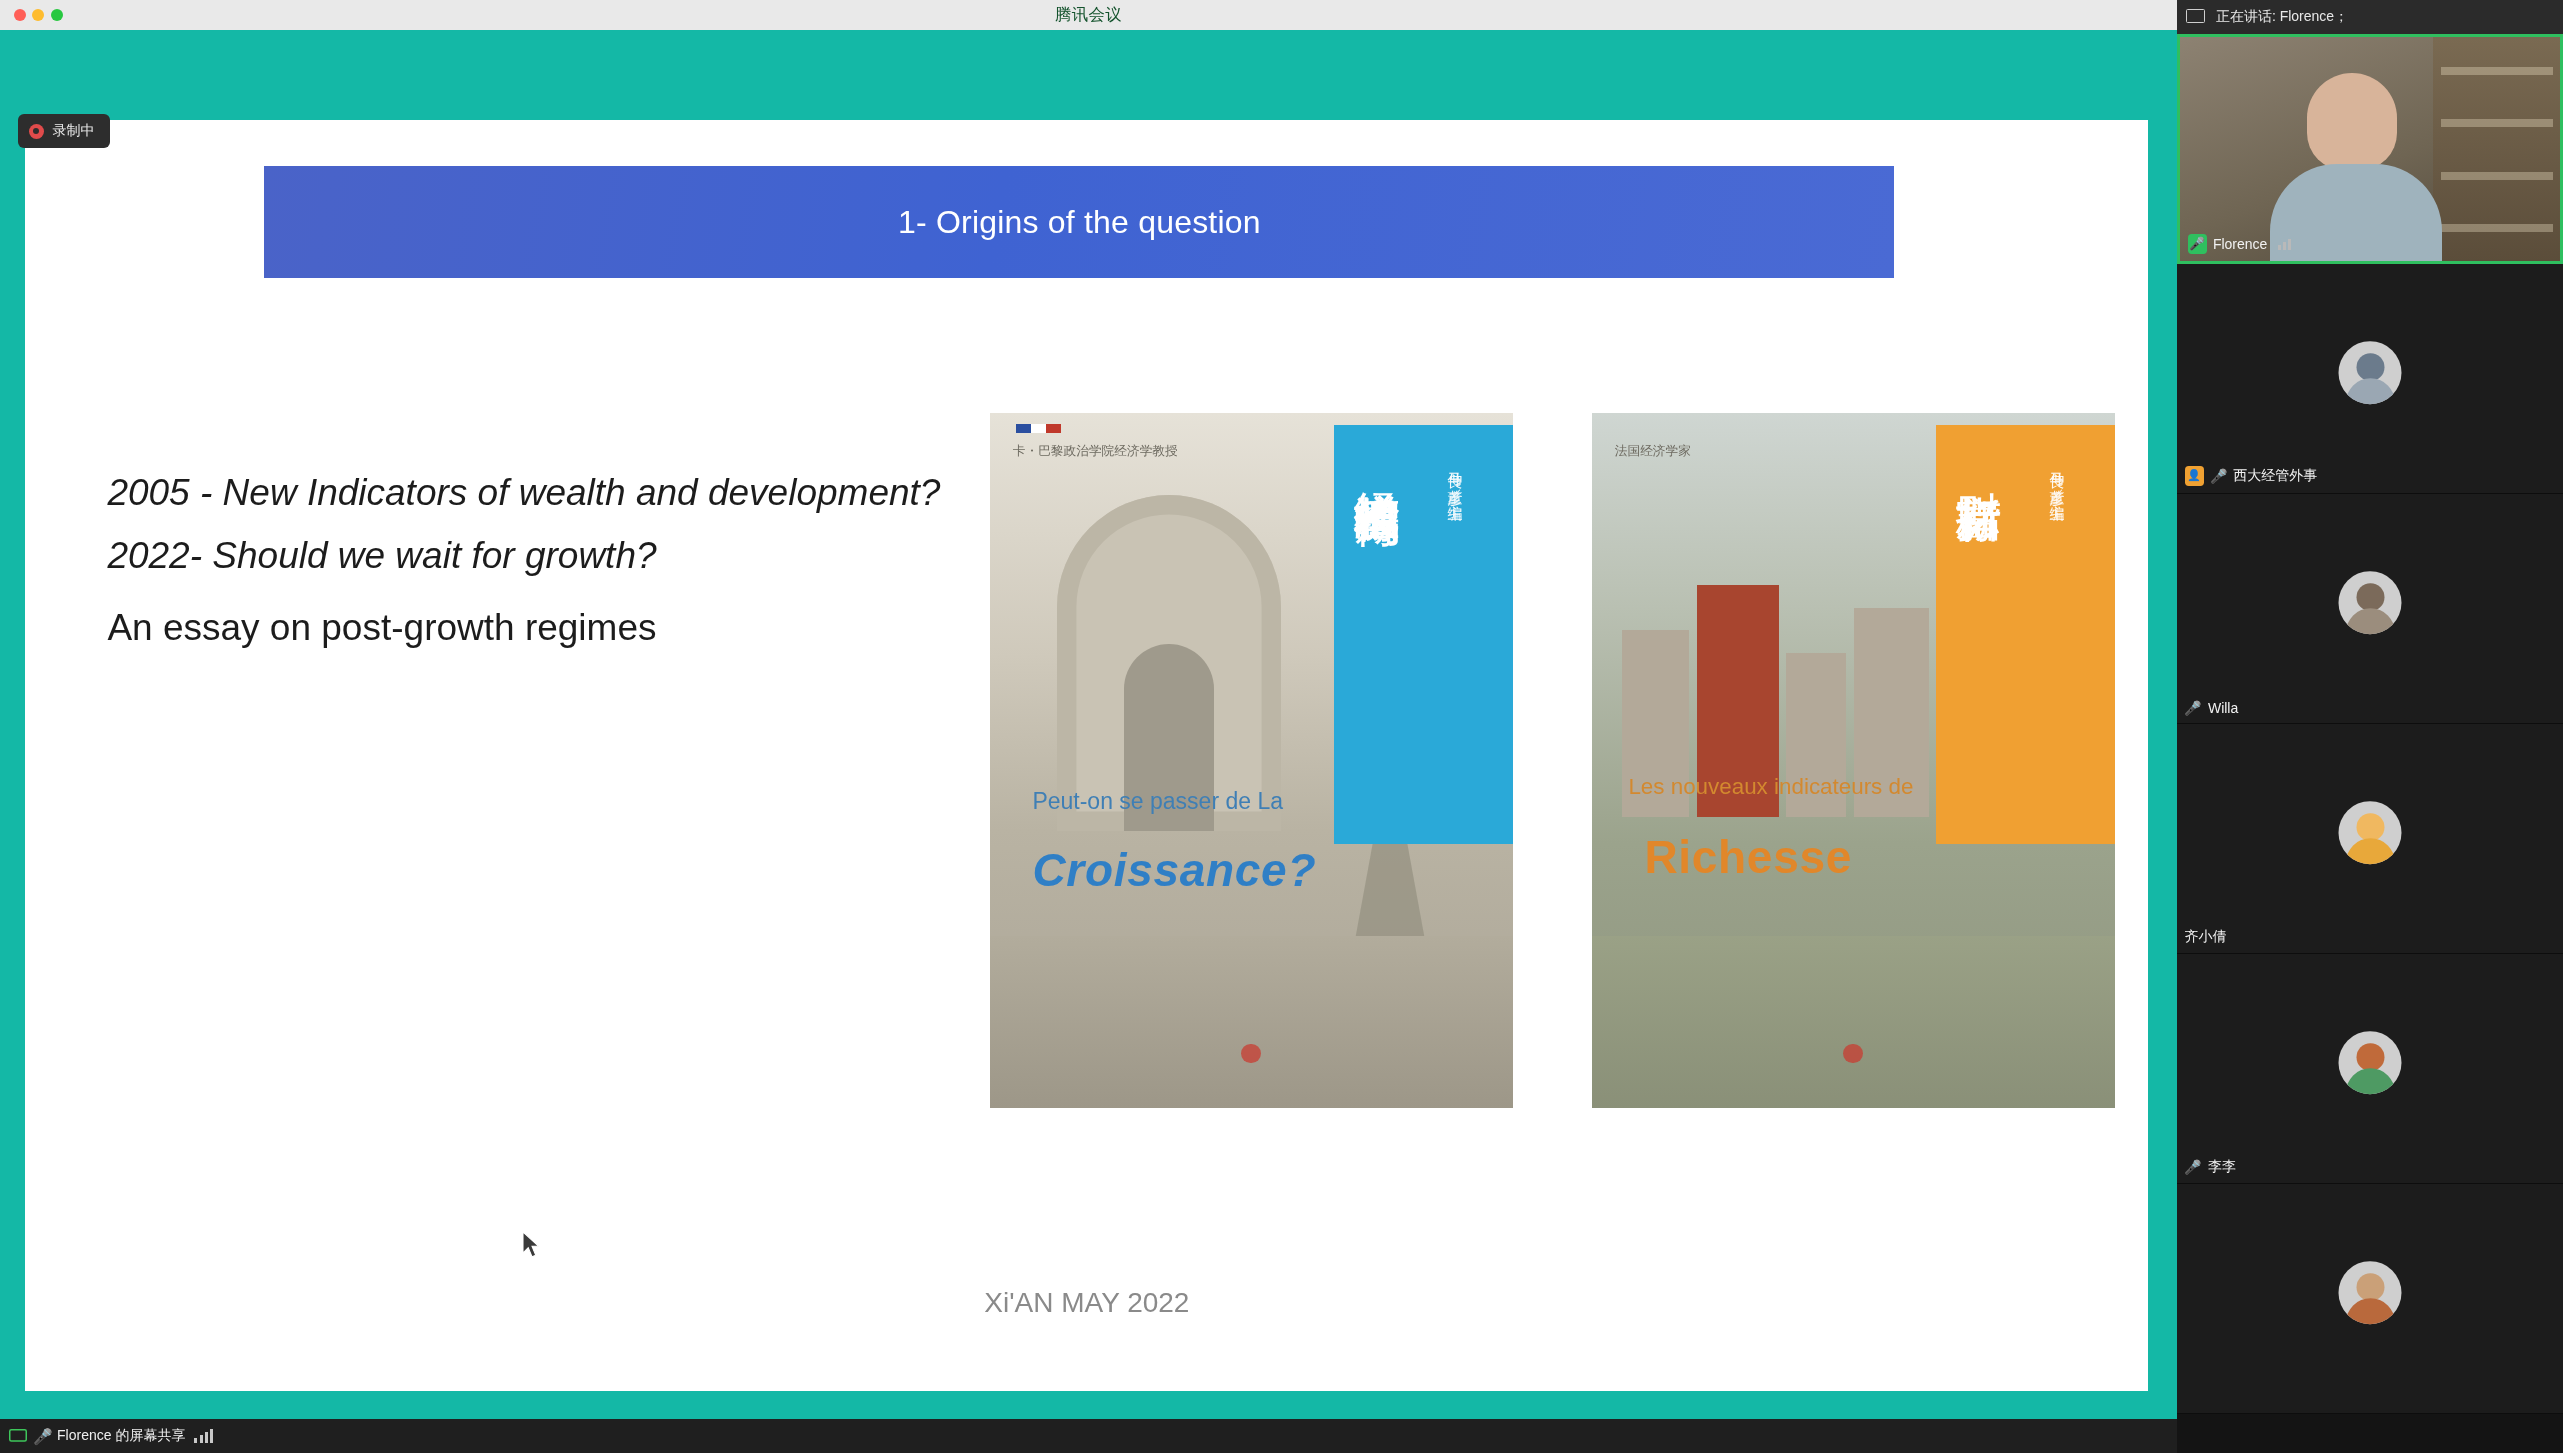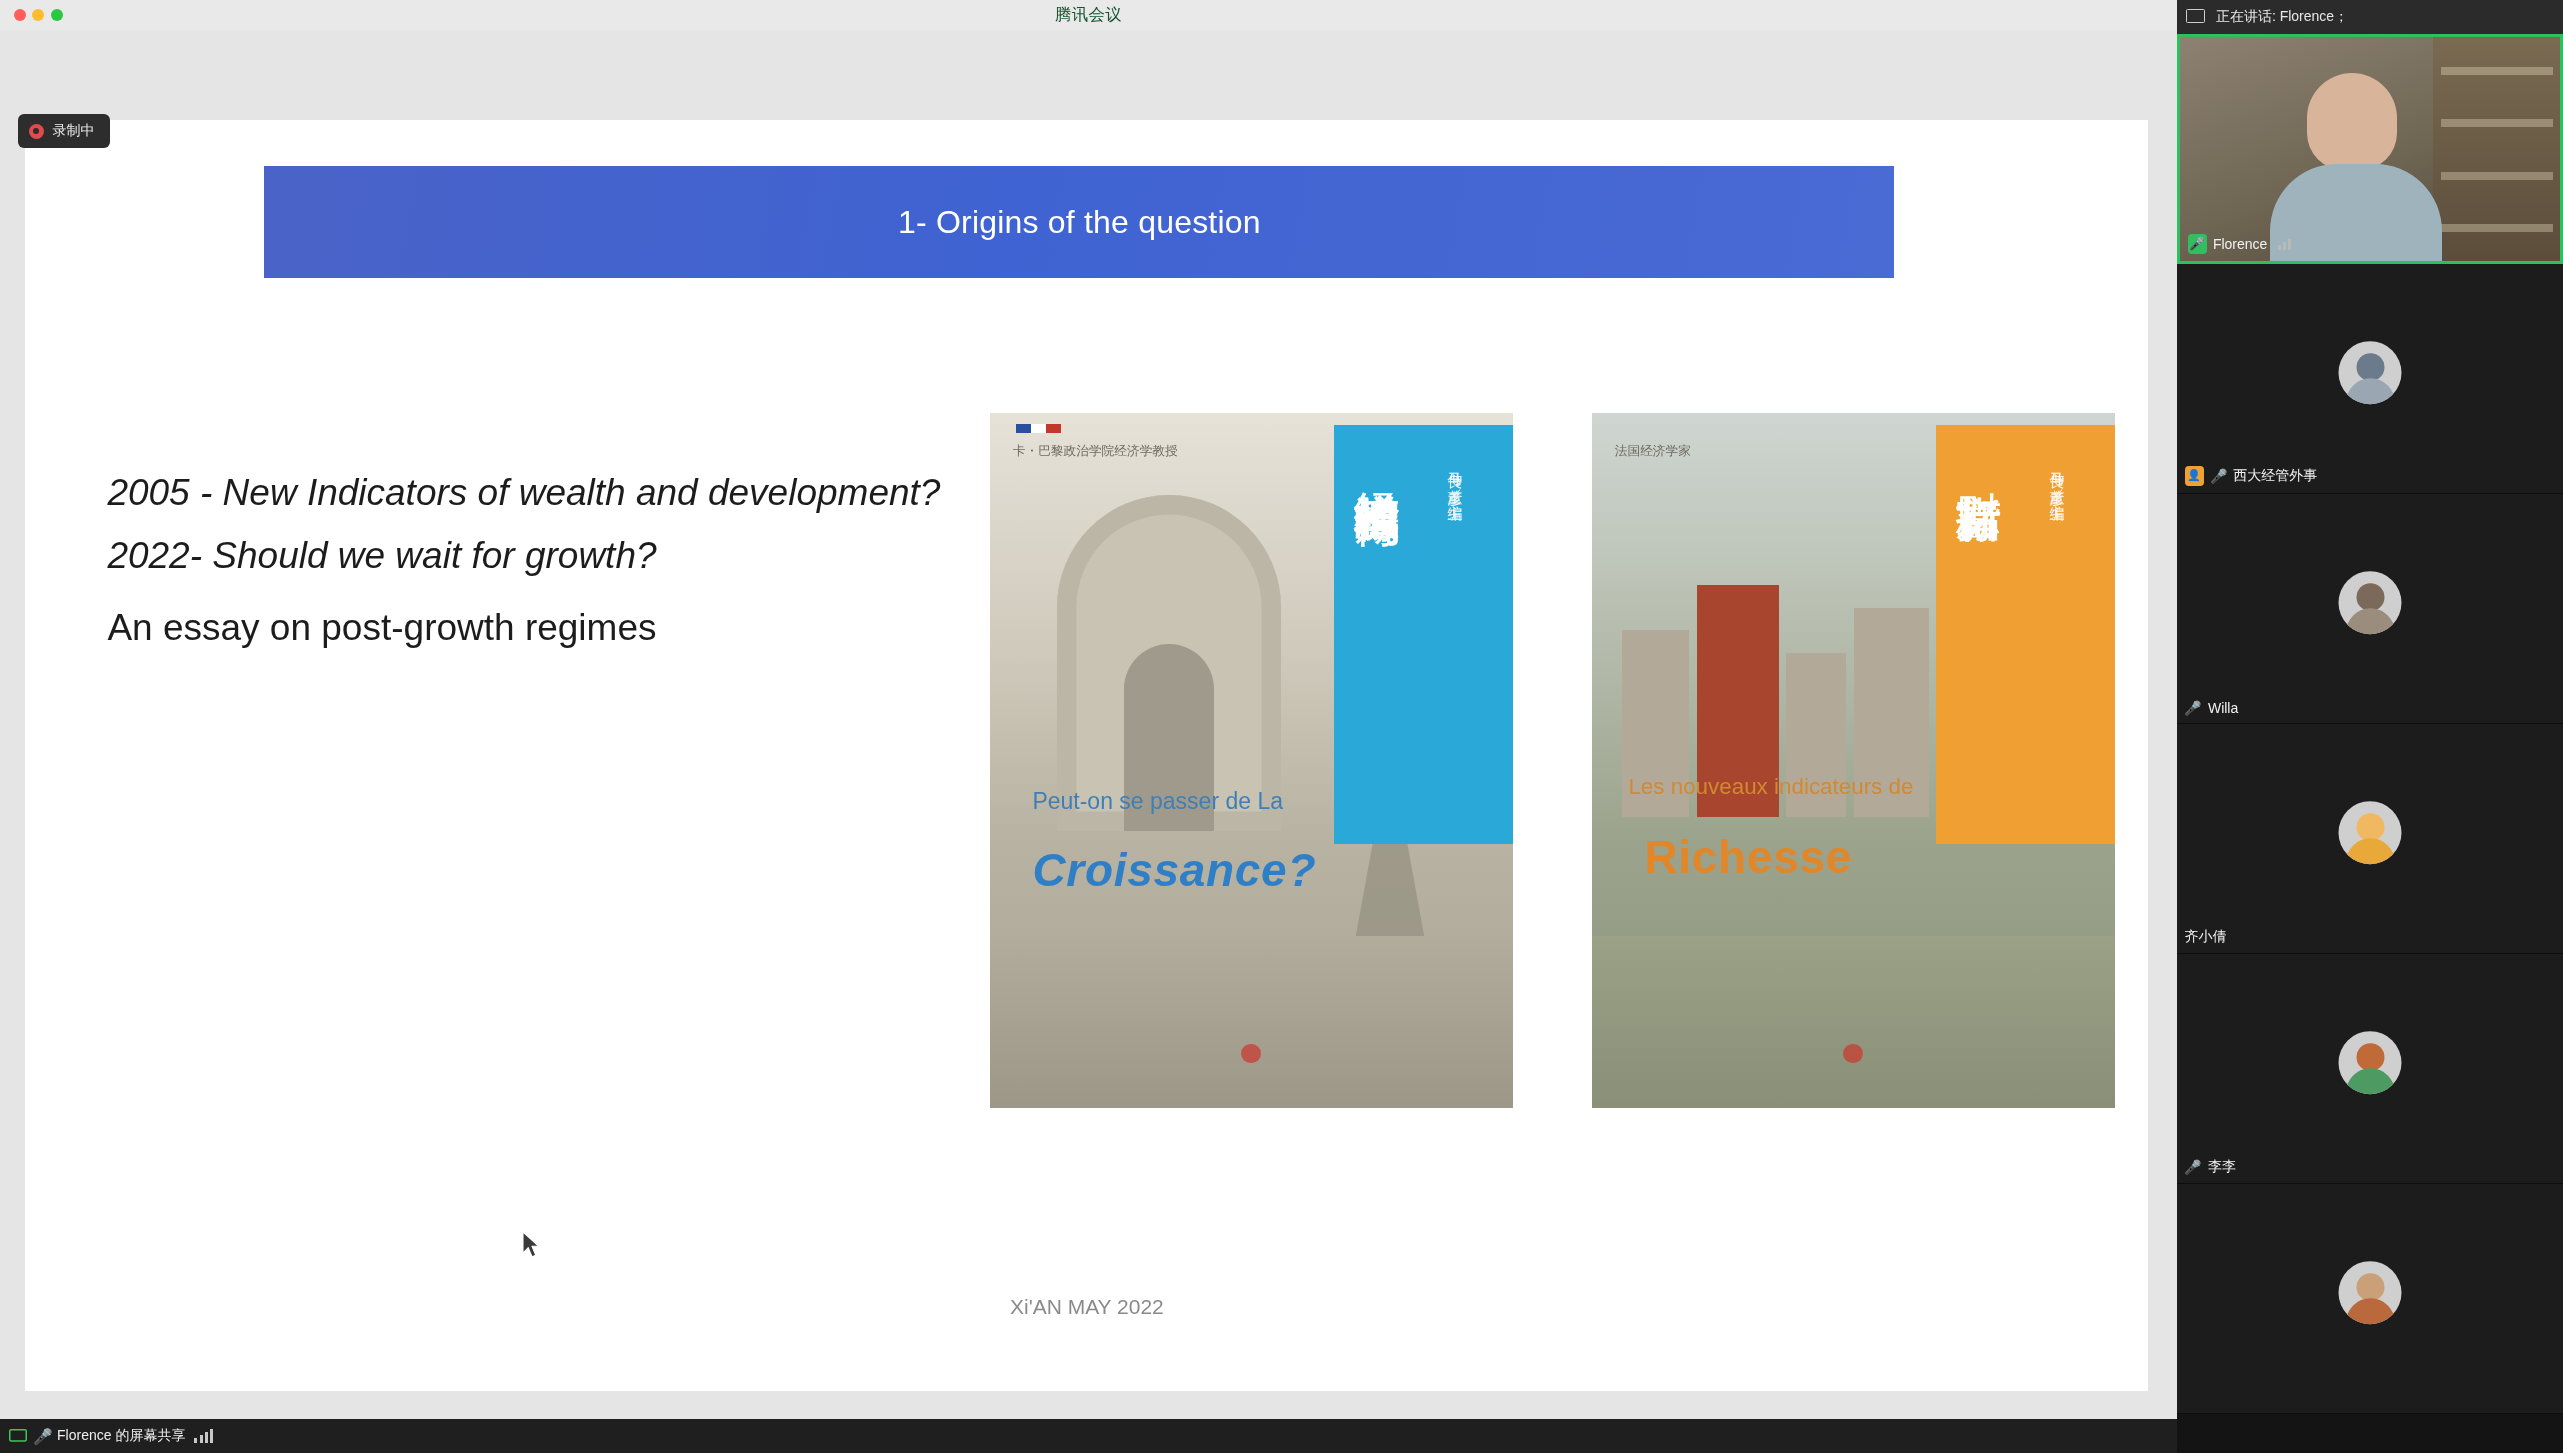--- a/index.html
+++ b/index.html
@@ -55,21 +55,21 @@
   .close-x {
     position: absolute; right: 10.5px; top: 7.5px;
     width: 19.4px; height: 19.4px; color: #dcdcdc;
     font-size: 19.4px; line-height: 18px; text-align: center;
   }
 
   
   .share-area {
     position: absolute; left: 0; top: 30px;
     width: 2177px; height: 1389px;
-    background: #e5e5e5;
+    background: #14b8a6;
   }
   .rec-pill {
     position: absolute; left: 18px; top: 84px;
     height: 34px; padding: 0 15px 0 10.5px;
     background: #2d2d2d; border-radius: 6px;
     display: flex; align-items: center; gap: 9px;
     color: #eaeaea; font-size: 14px;
     z-index: 6;
   }
   .rec-dot {
@@ -107,21 +107,21 @@
   .b-line1 .bdot { font-size: 30px; vertical-align: 3px; margin-right: 13.5px; }
   .b-italic {
     font-size: 37px; font-style: italic; line-height: 1.18;
     margin-bottom: 19.4px;
   }
   .b-plain {
     font-size: 37px; line-height: 1.2; margin-top: 28px;
   }
   .slide-footer {
     position: absolute; left: 0; right: 0; bottom: 72px;
-    text-align: center; font-size: 21px; color: #8a8a8a;
+    text-align: center; font-size: 28px; color: #8a8a8a;
   }
 
   
   .books {
     position: absolute; left: 965px; top: 293px;
     width: 1122px; height: 389px;
   }
   .cover {
     position: absolute; top: 0; width: 523px; height: 695px;
     overflow: hidden;

